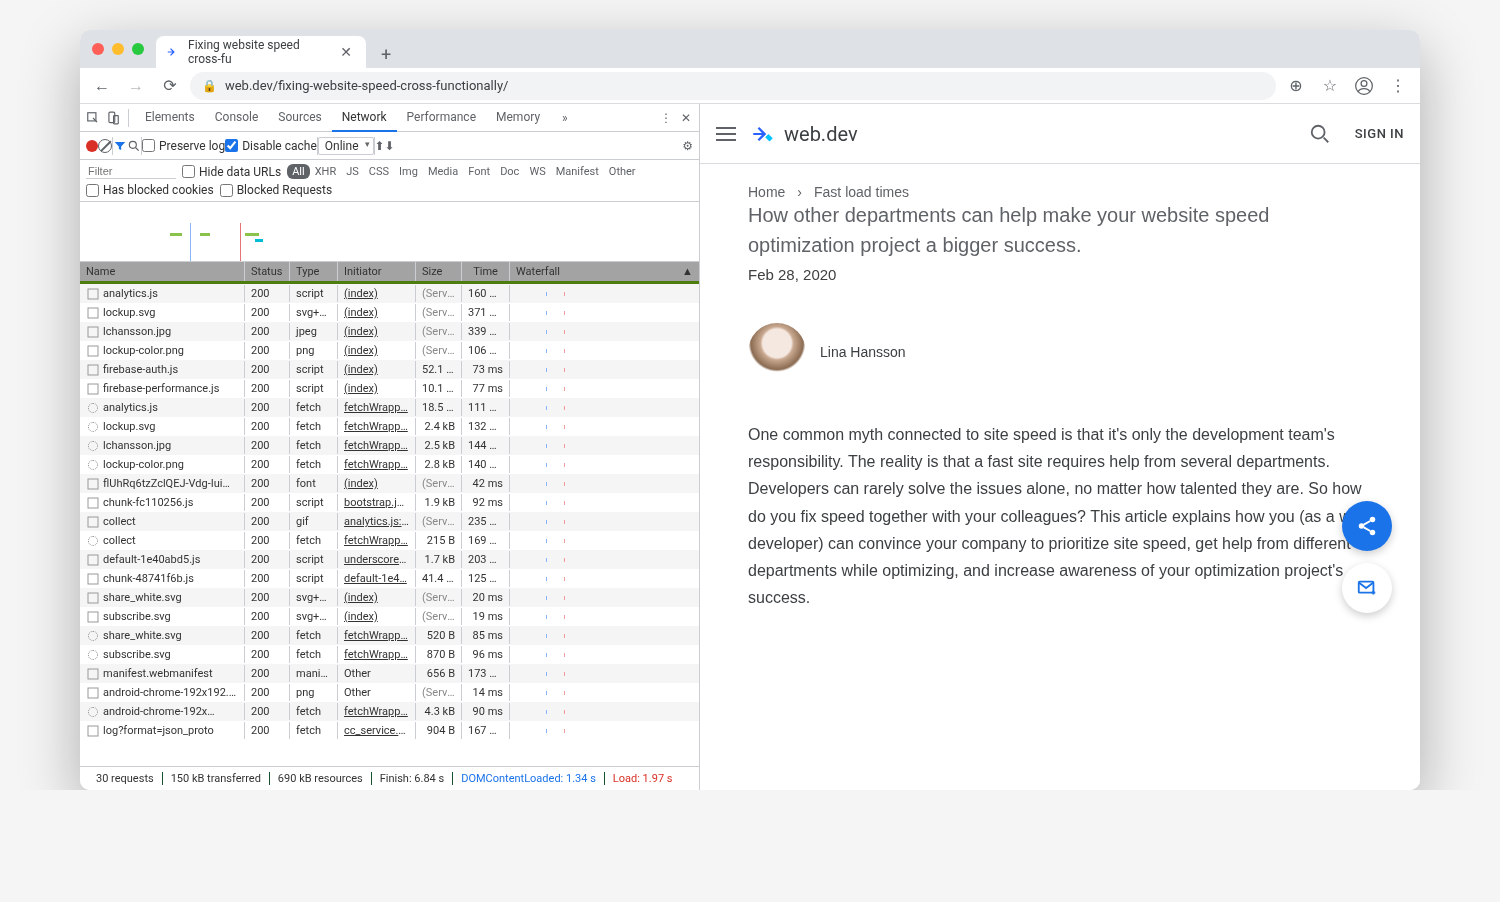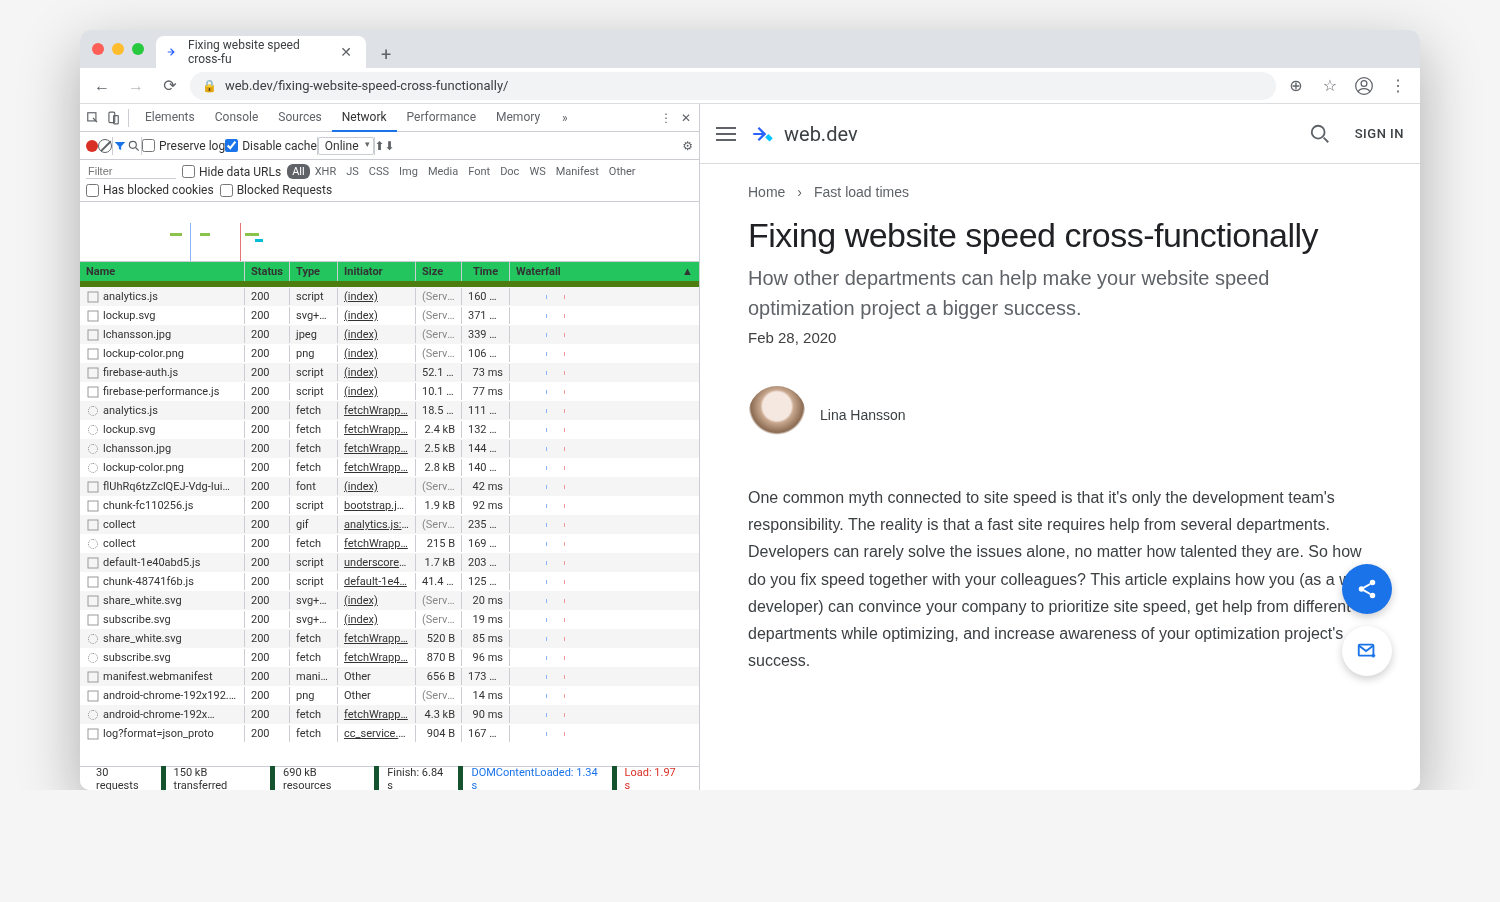--- a/index.html
+++ b/index.html
@@ -35,35 +35,35 @@
   .sel { border:1px solid #cacdd1; border-radius:2px; padding:1px 14px 1px 6px; font-size:12px; position:relative; background:#fff;}
   .sel::after{content:"▾"; position:absolute; right:3px; font-size:9px; color:#666;}
   .dt-row3 { border-bottom:1px solid #cacdd1; padding:4px 6px; font-size:11px; color:#333;}
   .dt-row3 .line{ display:flex; align-items:center; gap:6px; flex-wrap:wrap;}
   .filt { width:90px; border:none; border-bottom:1px solid #cacdd1; padding:1px 2px; font-size:11px;}
   .pill{ padding:1px 5px; border-radius:6px; font-size:11px; color:#5f6368;}
   .pill.active{ background:#5f6368; color:#fff;}
   .overview { height:60px; border-bottom:1px solid #cacdd1; position:relative; background:#fff;}
   .overview .ticks{ display:flex; font-size:10px; color:#888; padding:2px 0 0 40px; gap:48px;}
   .overview .lines{ position:absolute; bottom:0; left:0; right:0; height:38px;}
-  .table-head { display:flex; border-bottom:6px solid #4d7c0f; background:#22c55e; font-size:11px;font-weight:bold; }
+  .table-head { display:flex; border-bottom:3px solid #4d7c0f; background:#a3a3a3; font-size:11px; }
   .col { padding:3px 6px; border-right:1px solid #cacdd1; overflow:hidden; white-space:nowrap; text-overflow:ellipsis;}
   .c-name{flex:0 0 165px;} .c-status{flex:0 0 45px;} .c-type{flex:0 0 48px;} .c-init{flex:0 0 78px;} .c-size{flex:0 0 46px; text-align:right;} .c-time{flex:0 0 48px; text-align:right;} .c-wf{flex:1; border-right:none; position:relative;}
   .tbody { flex:1; overflow:hidden;}
   .trow { display:flex; font-size:11px; height:19px; align-items:center;}
   .trow:nth-child(odd){background:#f5f5f5;}
   .trow:nth-child(even){background:#fff;}
   .trow .col{ padding:2px 6px;}
   .c-init span{ text-decoration:underline; color:#333;}
   .c-size.serv, .serv{ color:#888;}
   .ficon{ width:13px; height:13px; display:inline-flex; align-items:center; justify-content:center; margin-right:4px; vertical-align:middle;}
   .gear{ width:10px; height:10px; border:1.5px dotted #888; border-radius:50%; display:inline-block;}
   .wf-lines{ position:absolute; top:0; bottom:0; width:1px;}
   .summary { height:24px; border-top:1px solid #cacdd1; display:flex; align-items:center; padding:0 8px; font-size:11px; gap:0;}
-  .summary span{ padding:0 8px; border-right:5px solid #14532d; color:#333;}
+  .summary span{ padding:0 8px; border-right:1px solid #14532d; color:#333;}
   .summary .blue{color:#1a73e8;} .summary .red{color:#d93025; background:none;}
 
   
   .page { flex:1; background:#fff; display:flex; flex-direction:column; overflow:hidden;}
   .page-head { height:60px; border-bottom:1px solid #dadce0; display:flex; align-items:center; padding:0 16px; gap:14px;}
   .burger{ width:20px; height:14px; display:flex; flex-direction:column; justify-content:space-between;}
   .burger div{height:2px; background:#5f6368;}
   .logo { display:flex; align-items:center; gap:8px; font-size:20px; color:#3c4043; font-weight:400;}
   .page-head .sp{flex:1;}
   .page-body { padding: 20px 48px; overflow:auto; font-family: "Google Sans", -apple-system, Arial, sans-serif; color:#3c4043; position:relative;}
@@ -623,21 +623,20 @@
             <path d="M16 16l5 5"></path>
           </svg>
         <div style="font-size:13px;font-weight:500;color:#3c4043;letter-spacing:.5px;margin-left:10px;cursor:pointer;">SIGN IN</div>
       </div>
       <div class="page-body">
         <div class="crumb">
           <span>Home</span>
           <span>›</span>
           <span>Fast load times</span>
         </div>
-        <h1>Fixing website speed cross-functionally</h1>
         <div class="sub">How other departments can help make your website speed optimization project a bigger success.</div>
         <div class="date">Feb 28, 2020</div>
         <div class="author">
           <div class="avatar"></div>
           <div style="font-size:14px;">Lina Hansson</div>
         </div>
         <div class="para">One common myth connected to site speed is that it's only the development team's responsibility. The reality is that a fast site requires help from several departments. Developers can rarely solve the issues alone, no matter how talented they are. So how do you fix speed together with your colleagues? This article explains how you (as a web developer) can convince your company to prioritize site speed, get help from different departments while optimizing, and increase awareness of your optimization project's success.</div>
         <div class="fab share">
             <svg width="22" height="22" viewBox="0 0 24 24" fill="#fff">
               <circle cx="18" cy="5" r="3"></circle>

